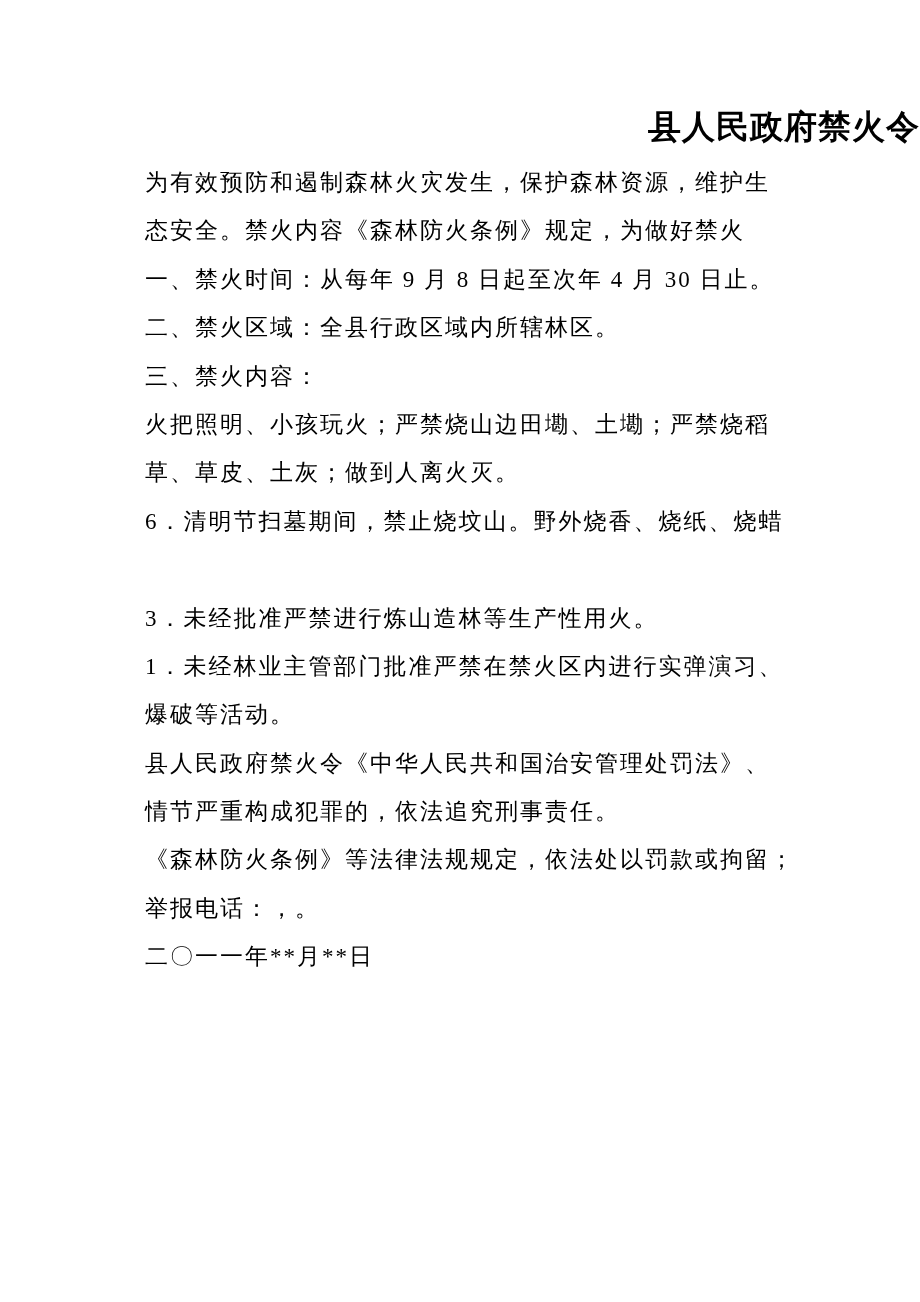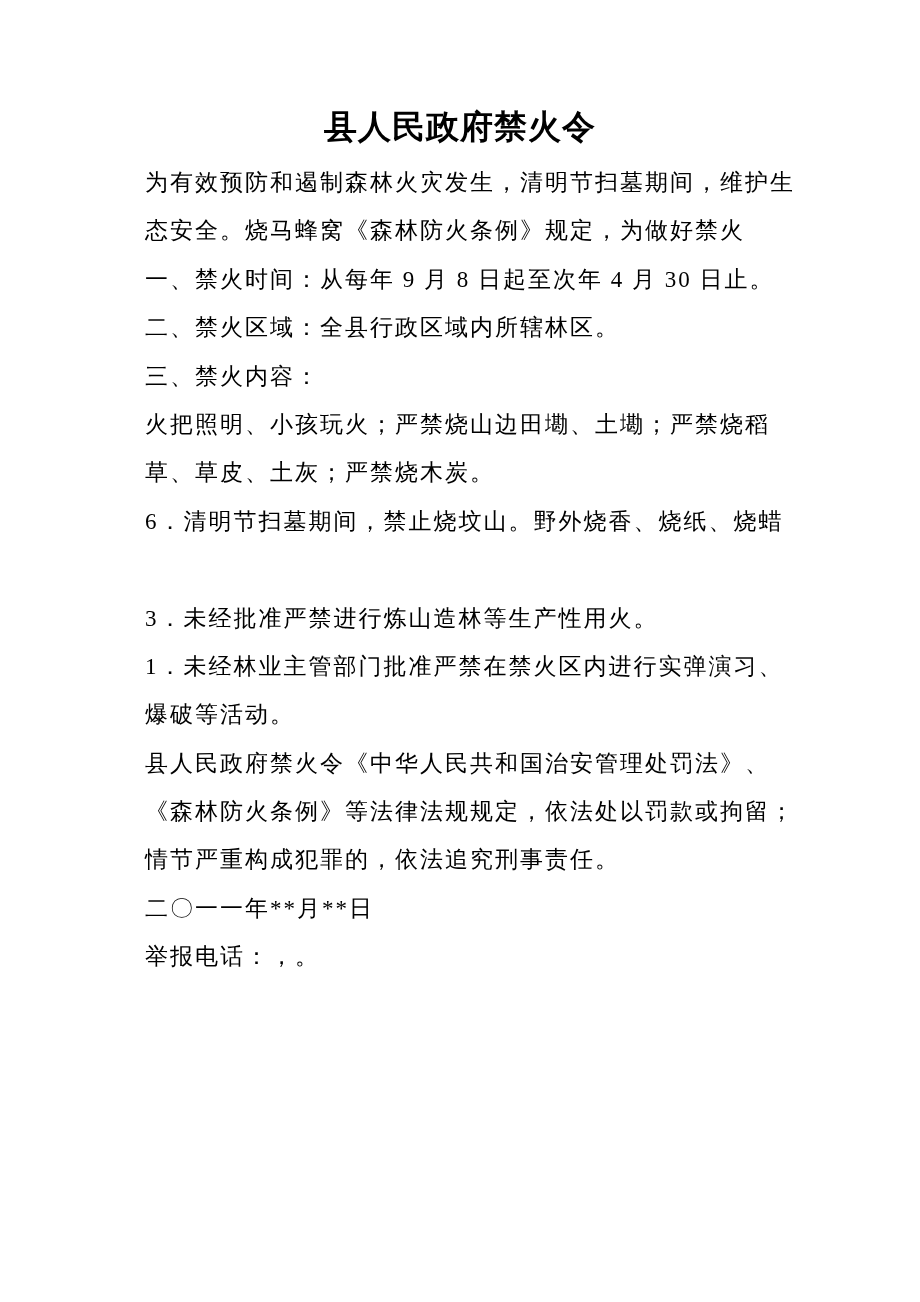--- a/index.html
+++ b/index.html
@@ -19,21 +19,21 @@
     height: 1302px;
     background: #ffffff;
     color: #000000;
   }
   .doc-title {
     position: absolute;
     top: 103px;
     left: 0;
     width: 920px;
     margin: 0;
-    text-align: center;
+    text-align: right;
     font-family: "Liberation Serif", "DejaVu Serif", serif;
     font-weight: bold;
     font-size: 33px;
     line-height: 48px;
     letter-spacing: 1px;
     color: #000000;
   }
   .doc-body {
     position: absolute;
     top: 159px;
@@ -49,31 +49,31 @@
     white-space: nowrap;
     font-family: "Liberation Serif", "DejaVu Serif", serif;
   }
 </style>
 </head>
 <body>
 
 <div class="page">
   <h1 class="doc-title">县人民政府禁火令</h1>
   <div class="doc-body">
-    <div class="line">为有效预防和遏制森林火灾发生，清明节扫墓期间，维护生</div>
-    <div class="line">态安全。烧马蜂窝《森林防火条例》规定，为做好禁火</div>
+    <div class="line">为有效预防和遏制森林火灾发生，保护森林资源，维护生</div>
+    <div class="line">态安全。禁火内容《森林防火条例》规定，为做好禁火</div>
     <div class="line">一、禁火时间：从每年 9 月 8 日起至次年 4 月 30 日止。</div>
     <div class="line">二、禁火区域：全县行政区域内所辖林区。</div>
     <div class="line">三、禁火内容：</div>
     <div class="line">火把照明、小孩玩火；严禁烧山边田墈、土墈；严禁烧稻</div>
-    <div class="line">草、草皮、土灰；严禁烧木炭。</div>
+    <div class="line">草、草皮、土灰；做到人离火灭。</div>
     <div class="line">6．清明节扫墓期间，禁止烧坟山。野外烧香、烧纸、烧蜡</div>
     <div class="line"></div>
     <div class="line">3．未经批准严禁进行炼山造林等生产性用火。</div>
     <div class="line">1．未经林业主管部门批准严禁在禁火区内进行实弹演习、</div>
     <div class="line">爆破等活动。</div>
     <div class="line">县人民政府禁火令《中华人民共和国治安管理处罚法》、</div>
+    <div class="line">情节严重构成犯罪的，依法追究刑事责任。</div>
     <div class="line">《森林防火条例》等法律法规规定，依法处以罚款或拘留；</div>
-    <div class="line">情节严重构成犯罪的，依法追究刑事责任。</div>
+    <div class="line">举报电话：，。</div>
     <div class="line">二〇一一年**月**日</div>
-    <div class="line">举报电话：，。</div>
   </div>
 </div>
 
 </body></html>

